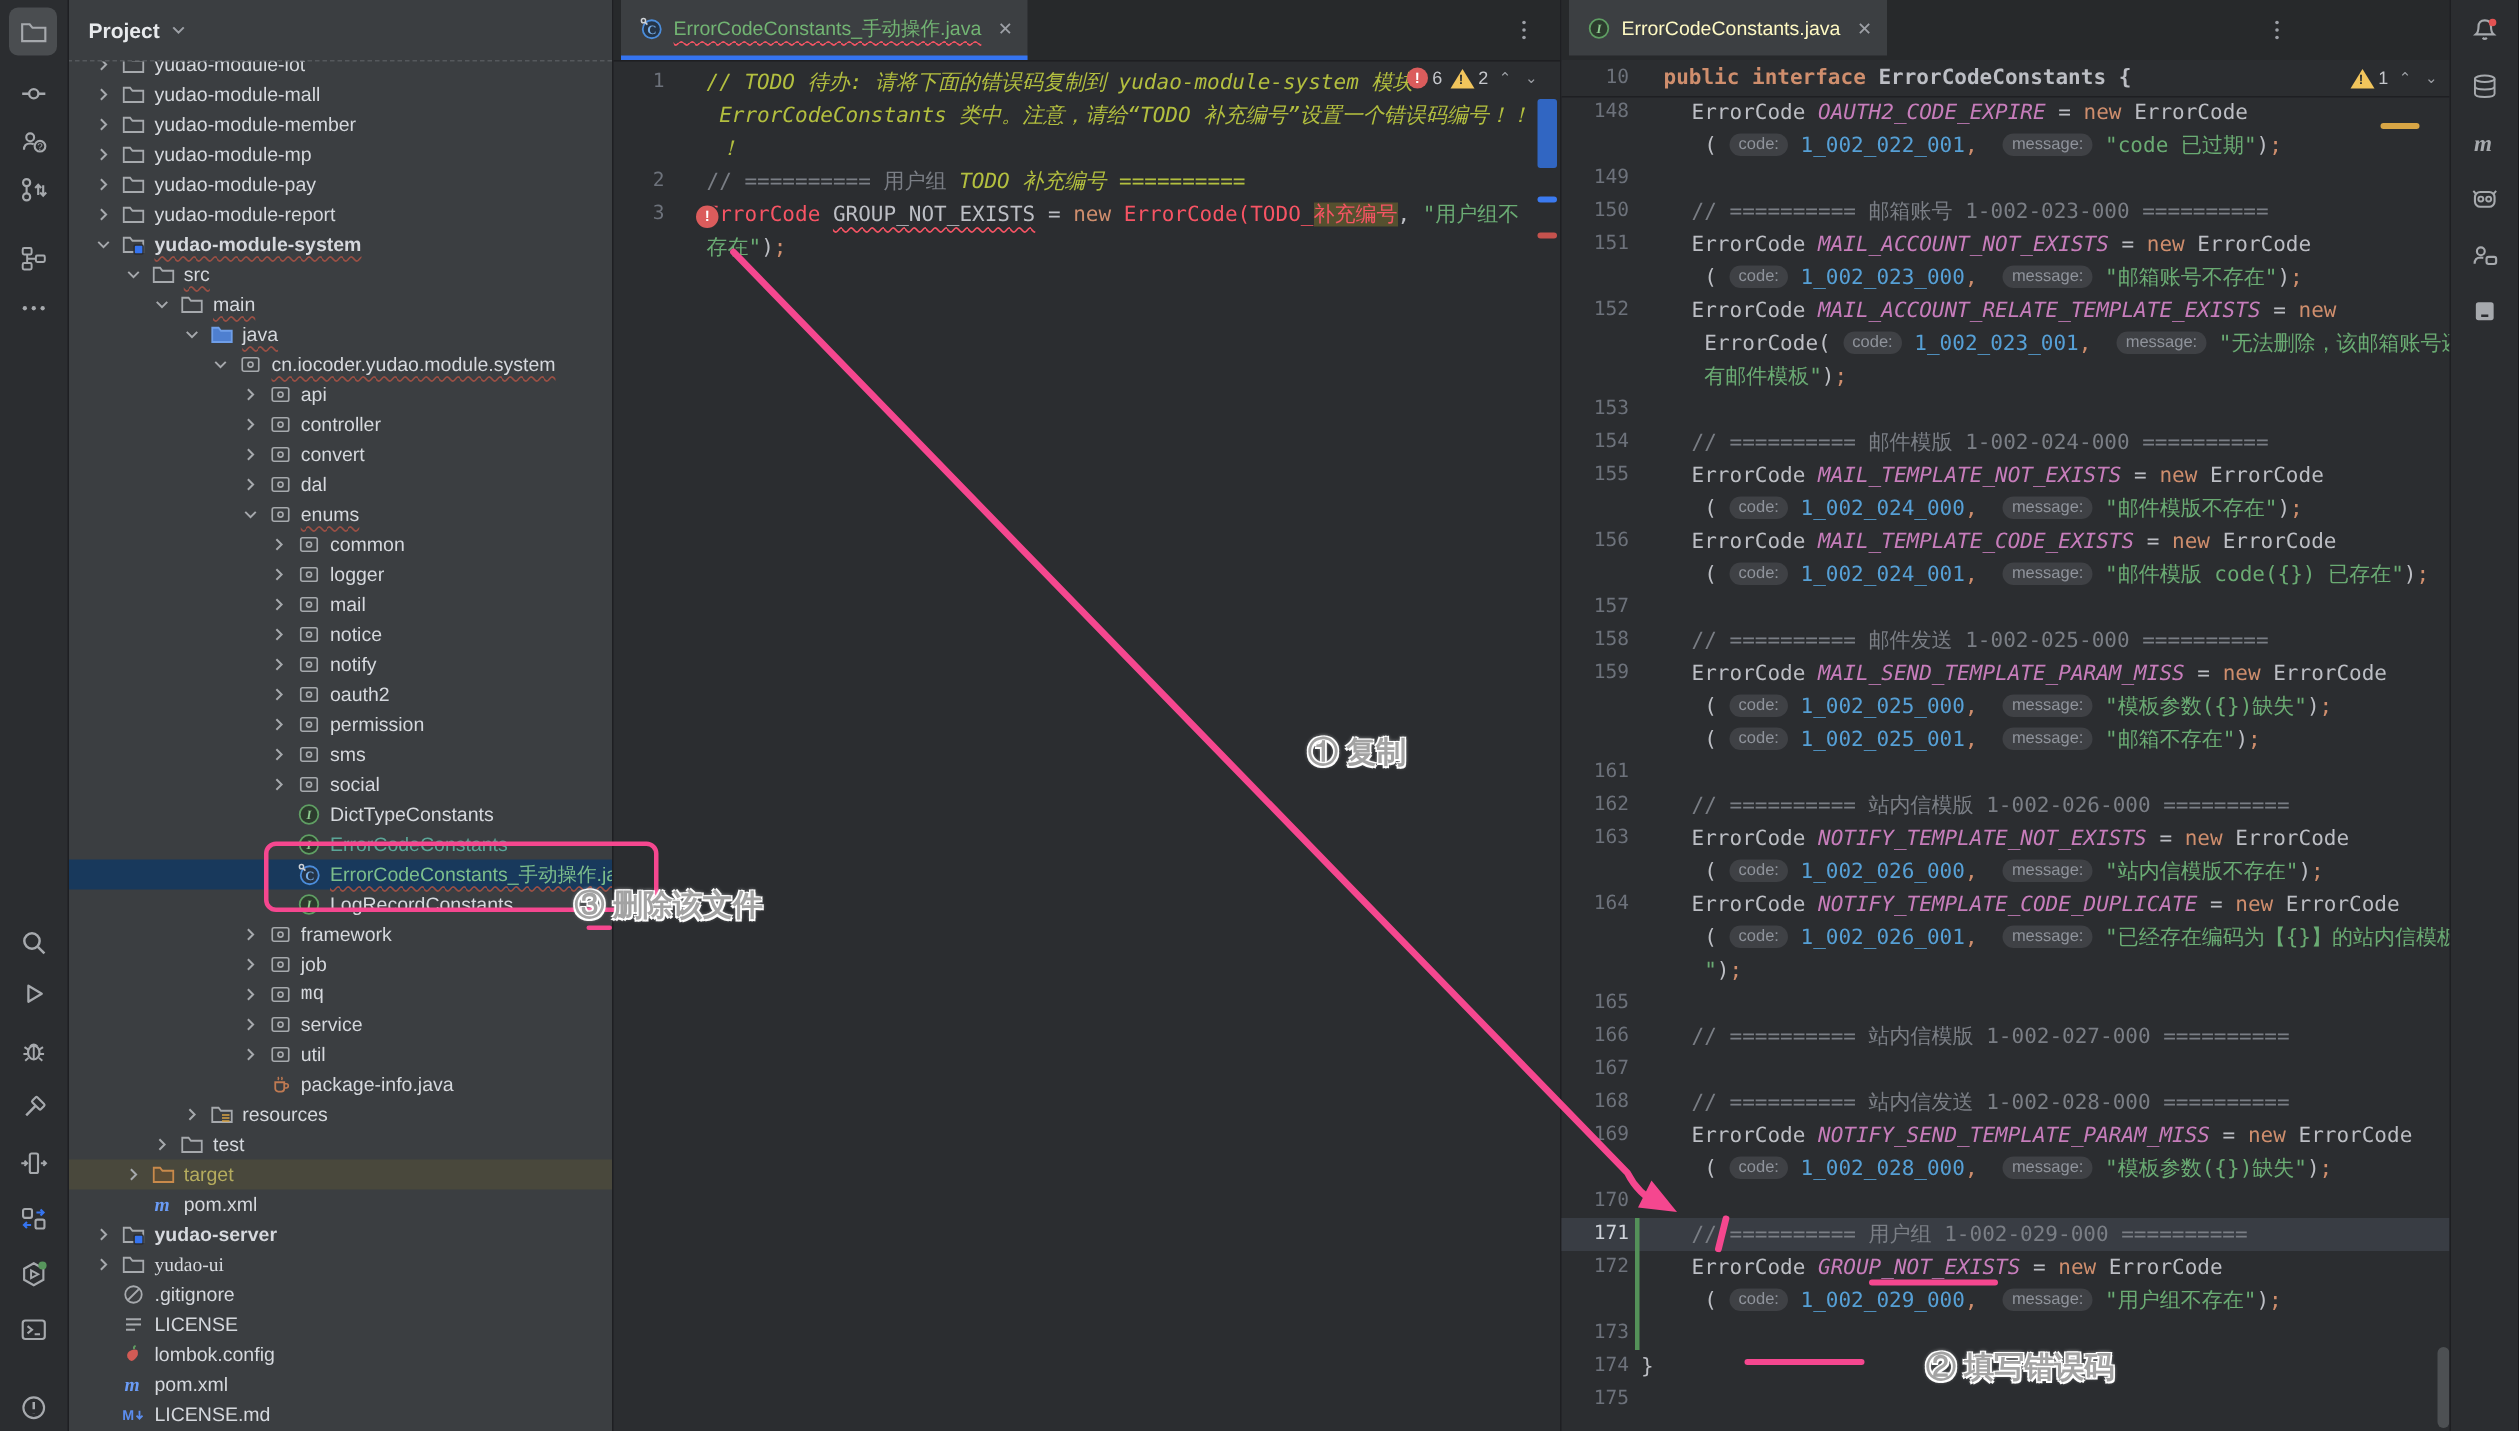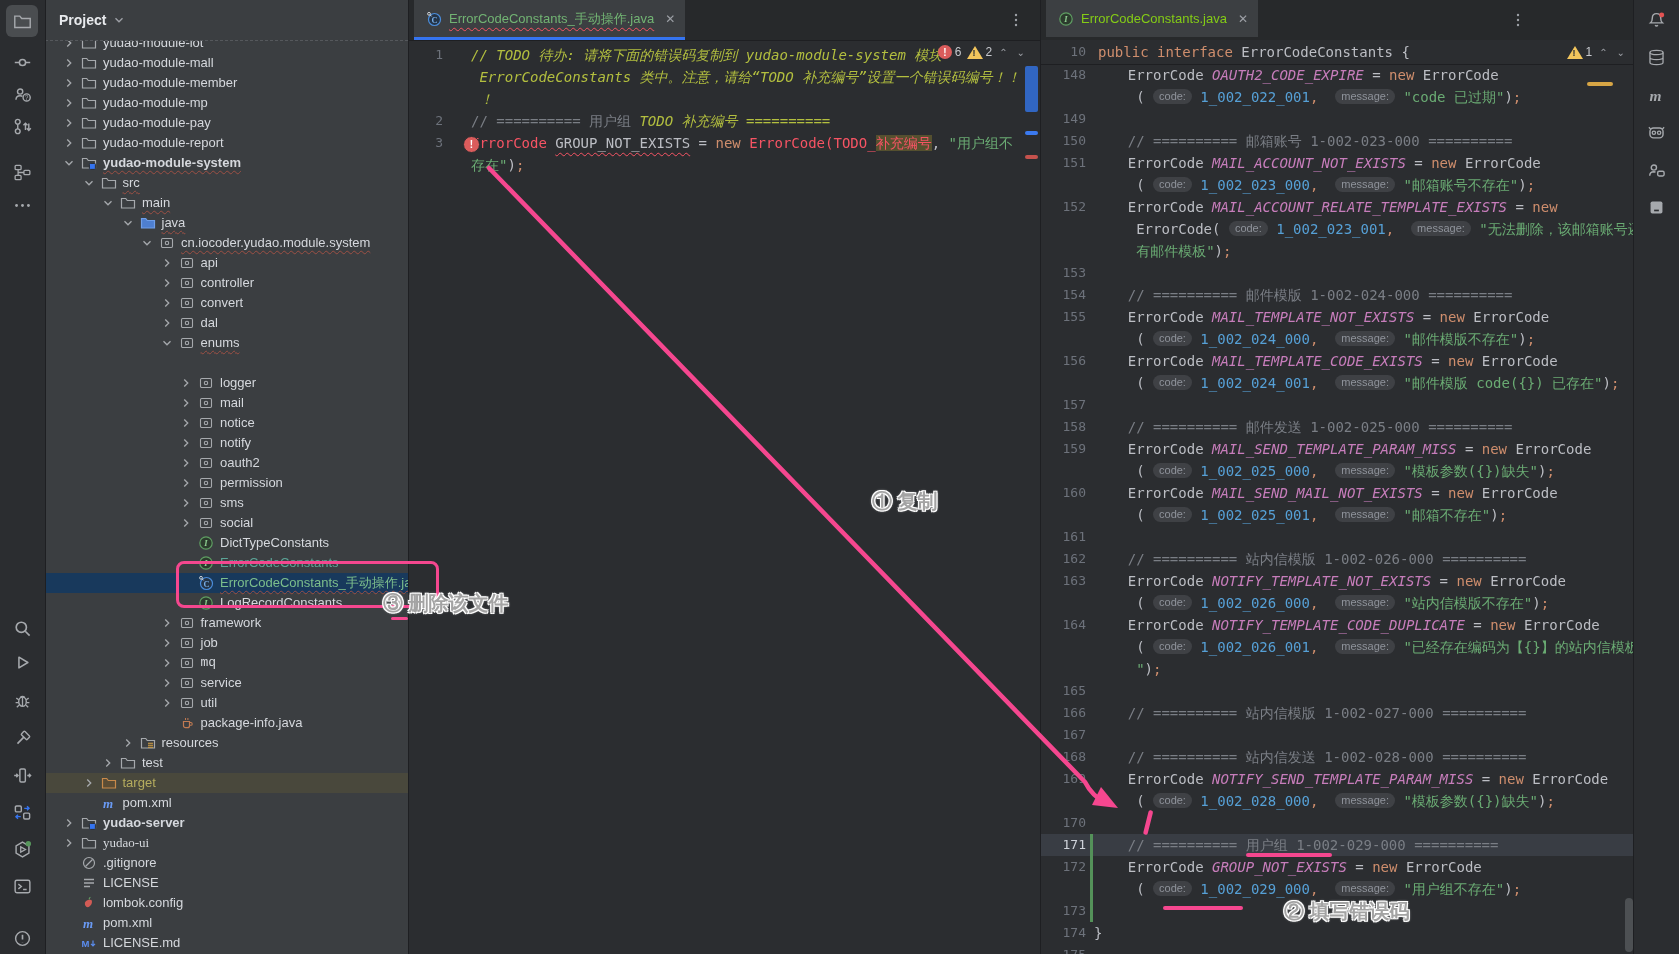--- a/index.html
+++ b/index.html
@@ -34,21 +34,21 @@
   .pane.ed-left{left:408px;width:632px;}
   .pane.ed-right{left:1040px;width:594px;}
   .tabs{position:absolute;top:0;left:0;right:0;height:40px;background:#27292b;
         border-bottom:1px solid #1e1f22;display:flex;}
   .tab{display:flex;align-items:center;gap:7px;padding:0 10px 0 12px;margin-left:5px;
        background:#3c3f42;height:37px;font-size:13px;position:relative;}
   .tab.focused{border-bottom:3px solid #3574f0;}
   .tab .tab-label{white-space:nowrap;}
   .tab .tab-label.green{color:#72b473;text-decoration:underline wavy #f75464;
         text-decoration-thickness:1px;text-underline-offset:4px;}
-  .tab .tab-label.blue{color:#84cc16;}
+  .tab .tab-label.blue{color:#fef9c3;}
   .tab .badge{width:16px;height:16px;}
   .tab .badge svg{width:16px;height:16px;}
   .tab .close{color:#9da0a6;font-size:12px;margin-left:4px;}
   .kebab{position:absolute;top:11px;width:18px;height:18px;display:flex;align-items:center;justify-content:center;}
   .kebab svg{width:16px;height:16px;}
   
   .code{position:absolute;left:0;right:0;bottom:0;font-family:"DejaVu Sans Mono",monospace;
         font-size:14px;line-height:22px;}
   .ed-left .code{top:40px;padding-top:4px;}
   .ed-right .code{top:64px;}
@@ -359,20 +359,30 @@
         <div class="trow" style="top: 292px;">
           <span class="chev" style="left: 114.5px;"><svg viewBox="0 0 16 16">
               <path d="M4 6l4 4 4-4" stroke="#a6a9ad" stroke-width="1.5" fill="none"></path>
             </svg></span>
           <span class="ticon" style="left: 133.5px;"><svg viewBox="0 0 16 16">
               <rect x="2.5" y="3.5" width="11" height="9" rx="1.2" fill="none" stroke="#a6a9ad" stroke-width="1.1"></rect>
               <circle cx="8" cy="8" r="1.7" fill="none" stroke="#a6a9ad" stroke-width="1.1"></circle>
             </svg></span>
           <span class="tlabel wavy" style="left: 155.5px;">enums</span>
         </div>
+        <div class="trow" style="top: 312px;">
+          <span class="chev" style="left: 134px;"><svg viewBox="0 0 16 16">
+              <path d="M6 4l4 4-4 4" stroke="#a6a9ad" stroke-width="1.5" fill="none"></path>
+            </svg></span>
+          <span class="ticon" style="left: 153px;"><svg viewBox="0 0 16 16">
+              <rect x="2.5" y="3.5" width="11" height="9" rx="1.2" fill="none" stroke="#a6a9ad" stroke-width="1.1"></rect>
+              <circle cx="8" cy="8" r="1.7" fill="none" stroke="#a6a9ad" stroke-width="1.1"></circle>
+            </svg></span>
+          <span class="tlabel" style="left: 175px;">common</span>
+        </div>
         <div class="trow" style="top: 332px;">
           <span class="chev" style="left: 134px;"><svg viewBox="0 0 16 16">
               <path d="M6 4l4 4-4 4" stroke="#a6a9ad" stroke-width="1.5" fill="none"></path>
             </svg></span>
           <span class="ticon" style="left: 153px;"><svg viewBox="0 0 16 16">
               <rect x="2.5" y="3.5" width="11" height="9" rx="1.2" fill="none" stroke="#a6a9ad" stroke-width="1.1"></rect>
               <circle cx="8" cy="8" r="1.7" fill="none" stroke="#a6a9ad" stroke-width="1.1"></circle>
             </svg></span>
           <span class="tlabel" style="left: 175px;">logger</span>
         </div>
@@ -681,42 +691,41 @@
         <span class="close">✕</span>
       </div>
       <div class="kebab" style="left:468px">
         <svg viewBox="0 0 16 16">
             <circle cx="8" cy="3" r="1.2" fill="#9da0a6"></circle>
             <circle cx="8" cy="8" r="1.2" fill="#9da0a6"></circle>
             <circle cx="8" cy="13" r="1.2" fill="#9da0a6"></circle>
           </svg>
       </div>
     </div>
-    <div class="sticky" id="sticky"><span class="gut">10</span><span class="txt" style="margin-left: 12px;"><span class="tk-k">public interface </span><span class="tk-t">ErrorCodeConstants </span><span class="tk-p">{</span></span></div>
+    <div class="sticky" id="sticky"><span class="gut">10</span><span class="txt" style="margin-left: 23px; font-weight: bold;"><span class="tk-k">public interface </span><span class="tk-t">ErrorCodeConstants </span><span class="tk-p">{</span></span></div>
     <div class="code" id="rcode">
         <div class="crow"><span class="gut">148</span><span class="txt"><span class="tk-p">    </span><span class="tk-t">ErrorCode </span><span class="tk-c">OAUTH2_CODE_EXPIRE</span><span class="tk-p"> = </span><span class="tk-k">new </span><span class="tk-t">ErrorCode</span></span></div>
         <div class="crow"><span class="gut"></span><span class="txt"><span class="tk-p">     ( </span><span class="tk-i">code:</span><span class="tk-n"> 1_002_022_001</span><span class="tk-x">,</span><span class="tk-p">  </span><span class="tk-i">message:</span><span class="tk-s"> "code 已过期"</span><span class="tk-p">)</span><span class="tk-x">;</span></span></div>
         <div class="crow"><span class="gut">149</span><span class="txt"></span></div>
         <div class="crow"><span class="gut">150</span><span class="txt"><span class="tk-m">    // ========== 邮箱账号 1-002-023-000 ==========</span></span></div>
         <div class="crow"><span class="gut">151</span><span class="txt"><span class="tk-p">    </span><span class="tk-t">ErrorCode </span><span class="tk-c">MAIL_ACCOUNT_NOT_EXISTS</span><span class="tk-p"> = </span><span class="tk-k">new </span><span class="tk-t">ErrorCode</span></span></div>
         <div class="crow"><span class="gut"></span><span class="txt"><span class="tk-p">     ( </span><span class="tk-i">code:</span><span class="tk-n"> 1_002_023_000</span><span class="tk-x">,</span><span class="tk-p">  </span><span class="tk-i">message:</span><span class="tk-s"> "邮箱账号不存在"</span><span class="tk-p">)</span><span class="tk-x">;</span></span></div>
         <div class="crow"><span class="gut">152</span><span class="txt"><span class="tk-p">    </span><span class="tk-t">ErrorCode </span><span class="tk-c">MAIL_ACCOUNT_RELATE_TEMPLATE_EXISTS</span><span class="tk-p"> = </span><span class="tk-k">new</span></span></div>
         <div class="crow"><span class="gut"></span><span class="txt"><span class="tk-p">     </span><span class="tk-t">ErrorCode</span><span class="tk-p">( </span><span class="tk-i">code:</span><span class="tk-n"> 1_002_023_001</span><span class="tk-x">,</span><span class="tk-p">  </span><span class="tk-i">message:</span><span class="tk-s"> "无法删除，该邮箱账号还</span></span></div>
         <div class="crow"><span class="gut"></span><span class="txt"><span class="tk-s">     有邮件模板"</span><span class="tk-p">)</span><span class="tk-x">;</span></span></div>
         <div class="crow"><span class="gut">153</span><span class="txt"></span></div>
         <div class="crow"><span class="gut">154</span><span class="txt"><span class="tk-m">    // ========== 邮件模版 1-002-024-000 ==========</span></span></div>
         <div class="crow"><span class="gut">155</span><span class="txt"><span class="tk-p">    </span><span class="tk-t">ErrorCode </span><span class="tk-c">MAIL_TEMPLATE_NOT_EXISTS</span><span class="tk-p"> = </span><span class="tk-k">new </span><span class="tk-t">ErrorCode</span></span></div>
         <div class="crow"><span class="gut"></span><span class="txt"><span class="tk-p">     ( </span><span class="tk-i">code:</span><span class="tk-n"> 1_002_024_000</span><span class="tk-x">,</span><span class="tk-p">  </span><span class="tk-i">message:</span><span class="tk-s"> "邮件模版不存在"</span><span class="tk-p">)</span><span class="tk-x">;</span></span></div>
         <div class="crow"><span class="gut">156</span><span class="txt"><span class="tk-p">    </span><span class="tk-t">ErrorCode </span><span class="tk-c">MAIL_TEMPLATE_CODE_EXISTS</span><span class="tk-p"> = </span><span class="tk-k">new </span><span class="tk-t">ErrorCode</span></span></div>
         <div class="crow"><span class="gut"></span><span class="txt"><span class="tk-p">     ( </span><span class="tk-i">code:</span><span class="tk-n"> 1_002_024_001</span><span class="tk-x">,</span><span class="tk-p">  </span><span class="tk-i">message:</span><span class="tk-s"> "邮件模版 code({}) 已存在"</span><span class="tk-p">)</span><span class="tk-x">;</span></span></div>
         <div class="crow"><span class="gut">157</span><span class="txt"></span></div>
         <div class="crow"><span class="gut">158</span><span class="txt"><span class="tk-m">    // ========== 邮件发送 1-002-025-000 ==========</span></span></div>
         <div class="crow"><span class="gut">159</span><span class="txt"><span class="tk-p">    </span><span class="tk-t">ErrorCode </span><span class="tk-c">MAIL_SEND_TEMPLATE_PARAM_MISS</span><span class="tk-p"> = </span><span class="tk-k">new </span><span class="tk-t">ErrorCode</span></span></div>
         <div class="crow"><span class="gut"></span><span class="txt"><span class="tk-p">     ( </span><span class="tk-i">code:</span><span class="tk-n"> 1_002_025_000</span><span class="tk-x">,</span><span class="tk-p">  </span><span class="tk-i">message:</span><span class="tk-s"> "模板参数({})缺失"</span><span class="tk-p">)</span><span class="tk-x">;</span></span></div>
-        <div class="crow"><span class="gut">160</span><span class="txt"><span class="tk-p">    </span><span class="tk-t">ErrorCode </span><span class="tk-c">MAIL_SEND_MAIL_NOT_EXISTS</span><span class="tk-p"> = </span><span class="tk-k">new </span><span class="tk-t">ErrorCode</span></span></div>
         <div class="crow"><span class="gut"></span><span class="txt"><span class="tk-p">     ( </span><span class="tk-i">code:</span><span class="tk-n"> 1_002_025_001</span><span class="tk-x">,</span><span class="tk-p">  </span><span class="tk-i">message:</span><span class="tk-s"> "邮箱不存在"</span><span class="tk-p">)</span><span class="tk-x">;</span></span></div>
         <div class="crow"><span class="gut">161</span><span class="txt"></span></div>
         <div class="crow"><span class="gut">162</span><span class="txt"><span class="tk-m">    // ========== 站内信模版 1-002-026-000 ==========</span></span></div>
         <div class="crow"><span class="gut">163</span><span class="txt"><span class="tk-p">    </span><span class="tk-t">ErrorCode </span><span class="tk-c">NOTIFY_TEMPLATE_NOT_EXISTS</span><span class="tk-p"> = </span><span class="tk-k">new </span><span class="tk-t">ErrorCode</span></span></div>
         <div class="crow"><span class="gut"></span><span class="txt"><span class="tk-p">     ( </span><span class="tk-i">code:</span><span class="tk-n"> 1_002_026_000</span><span class="tk-x">,</span><span class="tk-p">  </span><span class="tk-i">message:</span><span class="tk-s"> "站内信模版不存在"</span><span class="tk-p">)</span><span class="tk-x">;</span></span></div>
         <div class="crow"><span class="gut">164</span><span class="txt"><span class="tk-p">    </span><span class="tk-t">ErrorCode </span><span class="tk-c">NOTIFY_TEMPLATE_CODE_DUPLICATE</span><span class="tk-p"> = </span><span class="tk-k">new </span><span class="tk-t">ErrorCode</span></span></div>
         <div class="crow"><span class="gut"></span><span class="txt"><span class="tk-p">     ( </span><span class="tk-i">code:</span><span class="tk-n"> 1_002_026_001</span><span class="tk-x">,</span><span class="tk-p">  </span><span class="tk-i">message:</span><span class="tk-s"> "已经存在编码为【{}】的站内信模板</span></span></div>
         <div class="crow"><span class="gut"></span><span class="txt"><span class="tk-s">     "</span><span class="tk-p">)</span><span class="tk-x">;</span></span></div>
         <div class="crow"><span class="gut">165</span><span class="txt"></span></div>
         <div class="crow"><span class="gut">166</span><span class="txt"><span class="tk-m">    // ========== 站内信模版 1-002-027-000 ==========</span></span></div>

